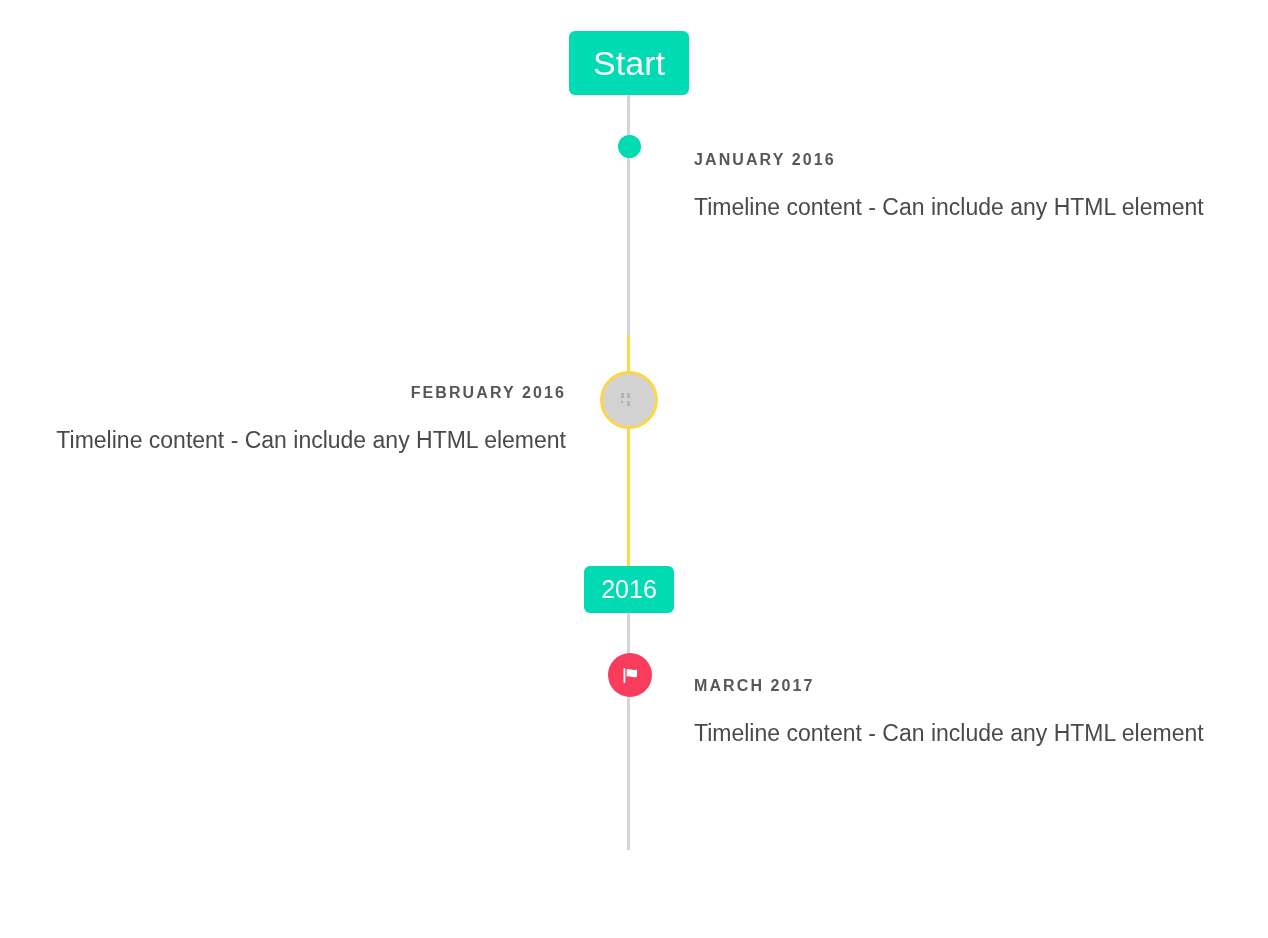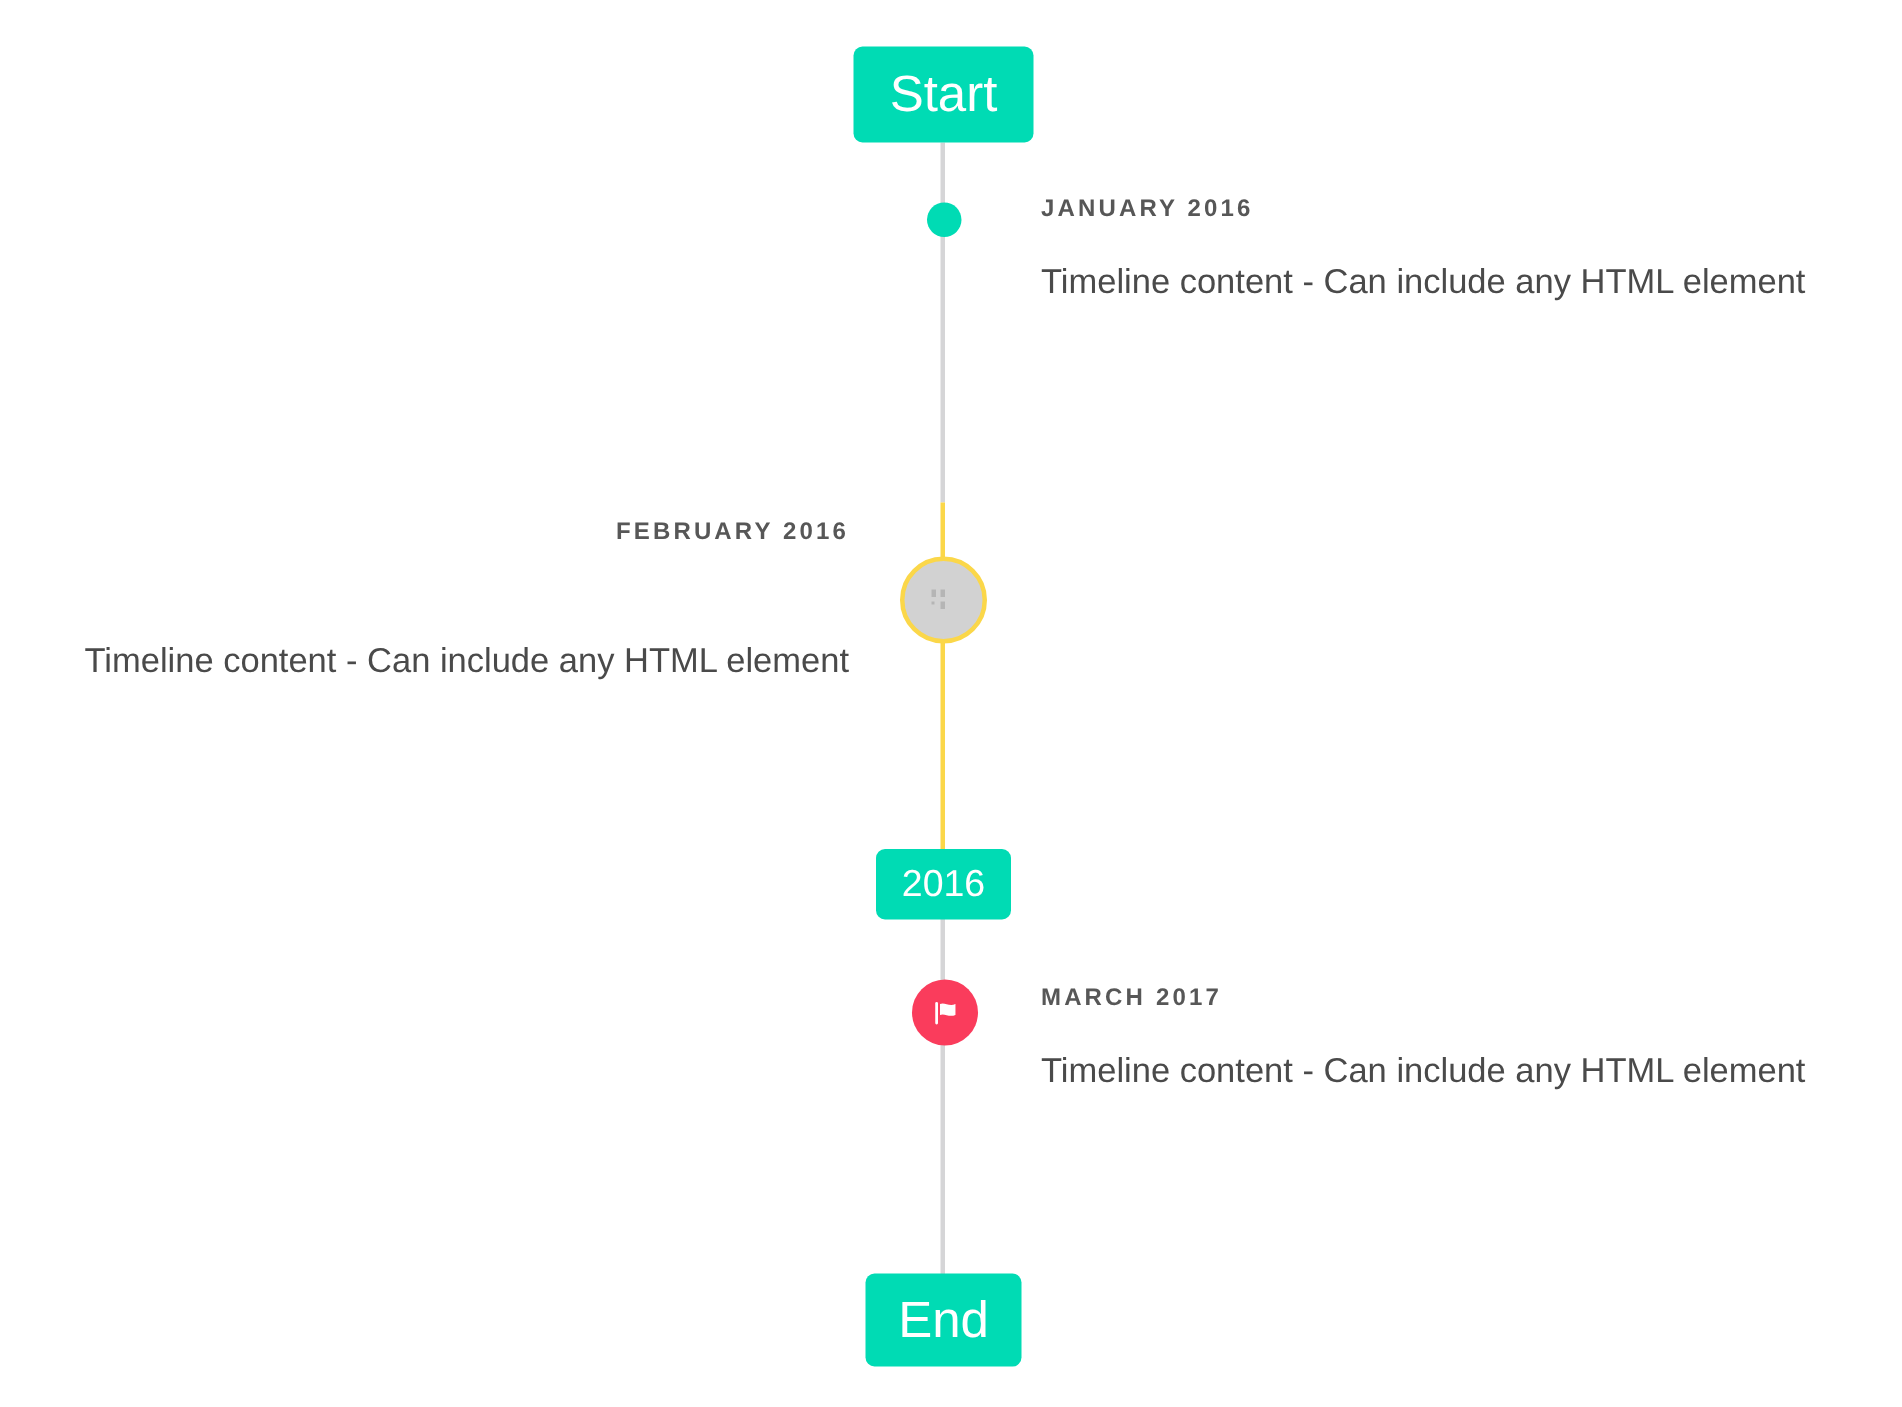--- a/index.html
+++ b/index.html
@@ -64,25 +64,25 @@
     width: 104px;
     height: 62px;
     font-size: 34px;
   }
 
   
   .event {
     position: absolute;
     display: flex;
   }
-  .event-right { left: 694px; width: 524px; flex-direction: column; align-items: flex-start; text-align: left; }
+  .event-right { left: 694px; width: 524px; flex-direction: column; align-items: flex-start; text-align: left; margin-top: 20px; }
   .event-left  { left: 42px;  width: 524px; flex-direction: column; align-items: flex-end;  text-align: right; }
 
   .event-jan   { top: 130px; }
-  .event-feb   { top: 345px; gap: 38px; }
+  .event-feb   { top: 383px; }
   .event-mar   { top: 656px; }
 
   .event-label {
     font-size: 16px;
     font-weight: bold;
     letter-spacing: 2.1px;
     color: #575757;
     text-transform: uppercase;
     margin: 0 0 18px 0;
     line-height: 1.2;
@@ -178,17 +178,14 @@
     <svg class="flag-glyph" viewBox="0 0 24 24">
       <rect x="4" y="3.5" width="2.1" height="17" rx="1" fill="#ffffff"></rect>
       <path d="M7.6 5.0 C11 3.4 14.4 7.0 19.4 5.0 L19.4 13.3 C14.4 15.3 11 11.7 7.6 13.3 Z" fill="#ffffff"></path>
     </svg>
   </div>
   <div class="event event-right event-mar">
     <div class="event-label">MARCH 2017</div>
     <div class="event-body">Timeline content - Can include any HTML element</div>
   </div>
 
-  <div class="pill pill-end">
-    <span>End</span>
-  </div>
 
 </div>
 
 </body></html>

